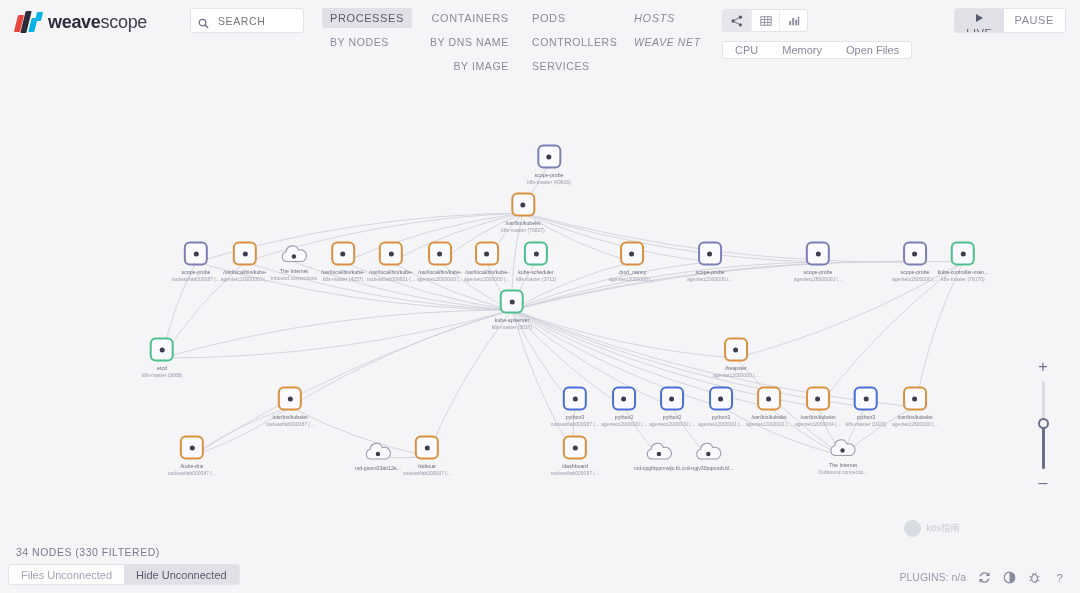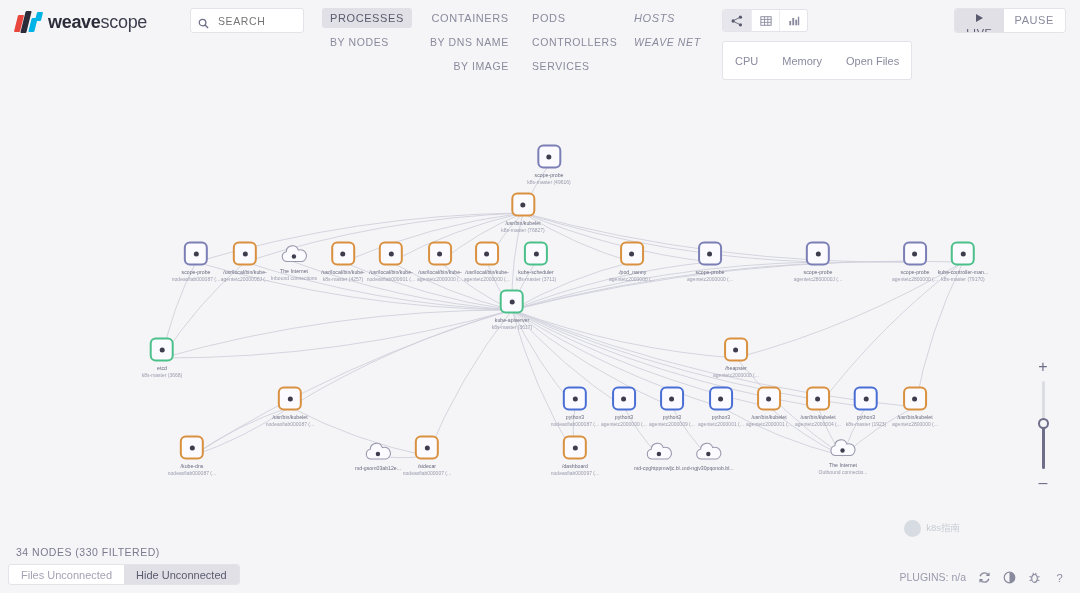--- a/index.html
+++ b/index.html
@@ -33,21 +33,21 @@
     border-radius:3px; white-space:nowrap; cursor:pointer; margin-bottom:4px; display:block; }
   .topo-item.selected { background:#e0e0e6; color:#5a5a6e; }
   .topo-item.sub { font-size:10.5px; }
 
   .view-toggle { position:absolute; left:722px; top:9px; height:23px; display:flex;
     background:#fff; border:1px solid #e3e3e9; border-radius:3px; overflow:hidden; }
   .vt-btn { width:28px; height:21px; display:flex; align-items:center; justify-content:center; cursor:pointer; }
   .vt-btn.active { background:#e6e6ec; }
   .vt-btn + .vt-btn { border-left:1px solid #ececf1; }
 
-  .metric-bar { position:absolute; left:722px; top:41px; height:39px; display:flex;
+  .metric-bar { position:absolute; left:722px; top:41px; height:18px; display:flex;
     background:#fff; border:1px solid #e3e3e9; border-radius:3px; align-items:center; }
   .metric-btn { font-size:11px; color:#8a8a9e; padding:4px 12px; cursor:pointer; white-space:nowrap; }
 
   .live-group { position:absolute; right:14px; top:8px; height:25px; display:flex;
     background:#fff; border:1px solid #e3e3e9; border-radius:3px; overflow:hidden; }
   .live-btn { font-size:11px; letter-spacing:0.6px; padding:5px 11px; color:#8a8a9e; cursor:pointer;
     display:flex; align-items:center; gap:5px;flex-direction:column; }
   .live-btn.active { background:#e0e0e6; color:#5a5a6e; }
   .play-tri { width:0; height:0; border-left:7px solid #5a5a6e; border-top:4.5px solid transparent;
     border-bottom:4.5px solid transparent; }

